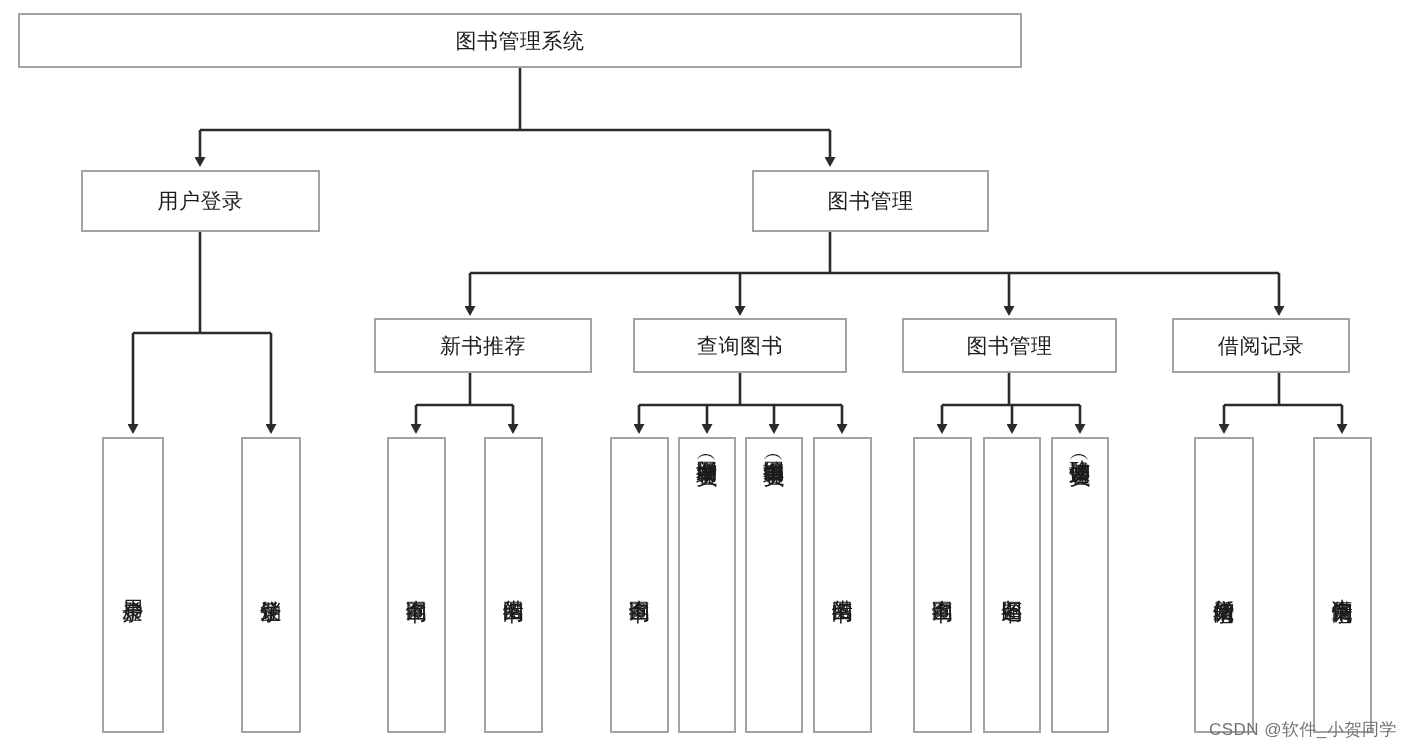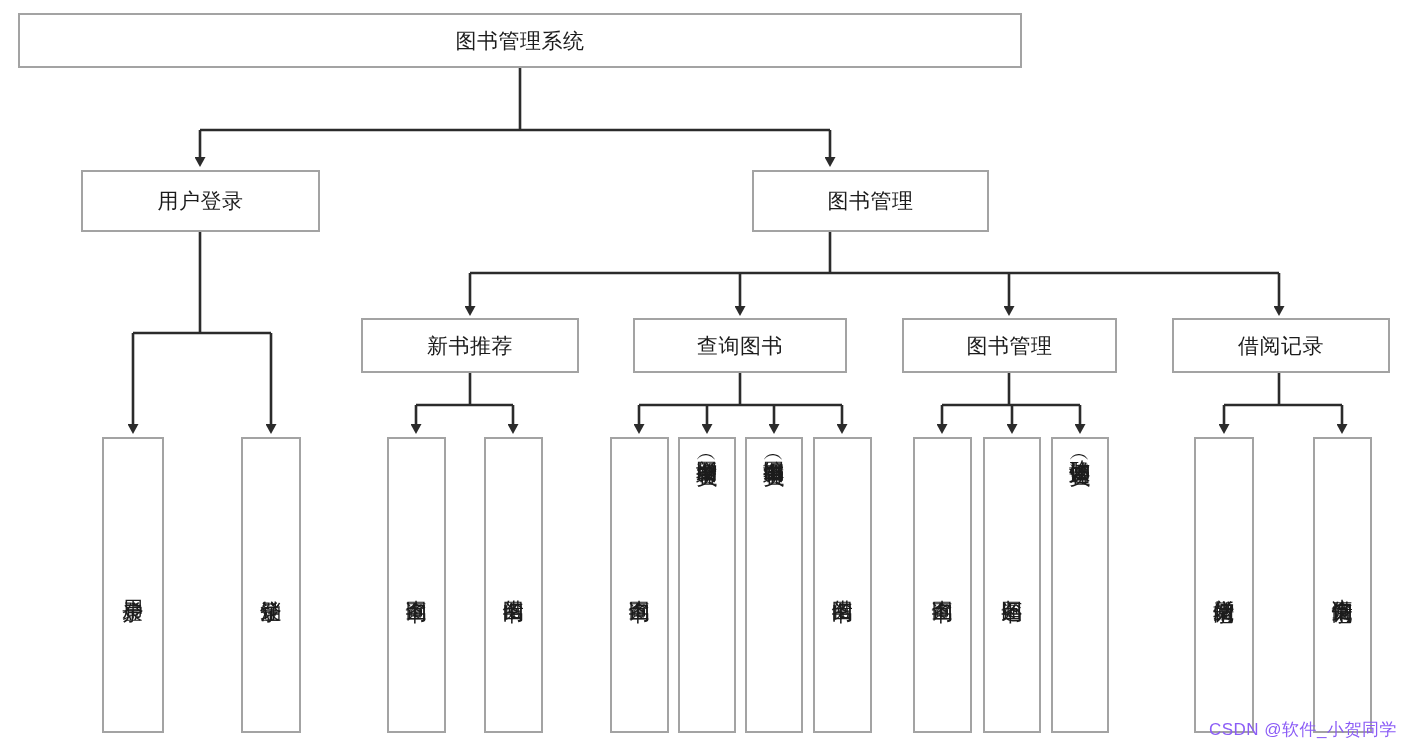--- a/index.html
+++ b/index.html
@@ -55,21 +55,21 @@
   }
   .node-box.vert.center-text {
     align-items: center;
     padding-top: 0;
   }
   #watermark {
     position: absolute;
     right: 8px;
     bottom: 6px;
     font-size: 17px;
-    color: #8b5cf6;
+    color: #737373;
     white-space: nowrap;
     letter-spacing: 0.5px;
   }
 </style>
 </head>
 <body>
 
 <div id="canvas">
 
   <svg id="diagram-svg" viewBox="0 0 1405 747" xmlns="http://www.w3.org/2000/svg">
@@ -126,30 +126,30 @@
     <span class="node-label">图书管理系统</span>
   </div>
 
   <div class="node-box horiz" style="left:81px; top:170px; width:239px; height:62px;">
     <span class="node-label">用户登录</span>
   </div>
   <div class="node-box horiz" style="left:711px; top:170px; width:237px; height:62px;margin-left:41px;">
     <span class="node-label">图书管理</span>
   </div>
 
-  <div class="node-box horiz" style="left:361px; top:318px; width:218px; height:55px;">
+  <div class="node-box horiz" style="left:374px; top:318px; width:218px; height:55px;">
     <span class="node-label">新书推荐</span>
   </div>
   <div class="node-box horiz" style="left:633px; top:318px; width:214px; height:55px;">
     <span class="node-label">查询图书</span>
   </div>
   <div class="node-box horiz" style="left:902px; top:318px; width:215px; height:55px;">
     <span class="node-label">图书管理</span>
   </div>
-  <div class="node-box horiz" style="left:1172px; top:318px; width:218px; height:55px;">
+  <div class="node-box horiz" style="left:1172px; top:318px; width:178px; height:55px;">
     <span class="node-label">借阅记录</span>
   </div>
 
   <div class="node-box vert center-text" style="left:102px; top:437px; width:62px; height:296px;">
     <span class="node-label">用户登录</span>
   </div>
   <div class="node-box vert center-text" style="left:241px; top:437px; width:60px; height:296px;">
     <span class="node-label">注销登录</span>
   </div>
 

